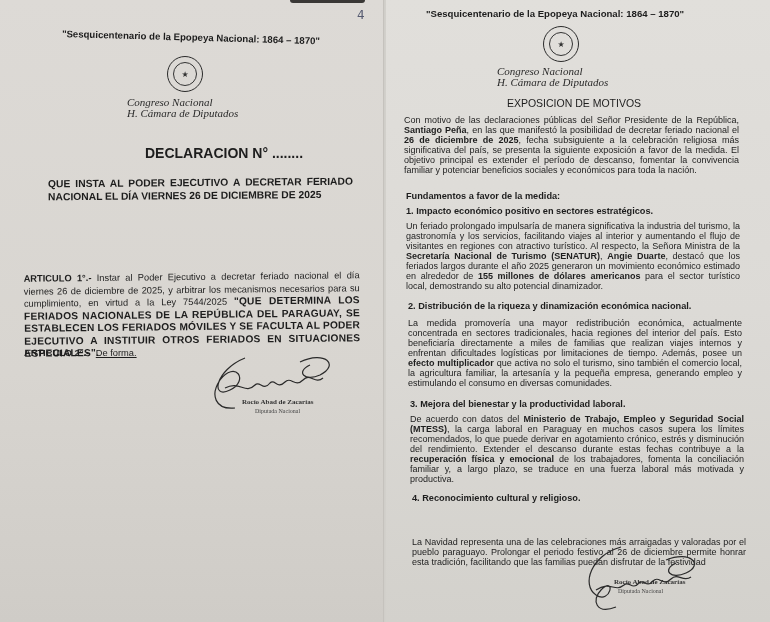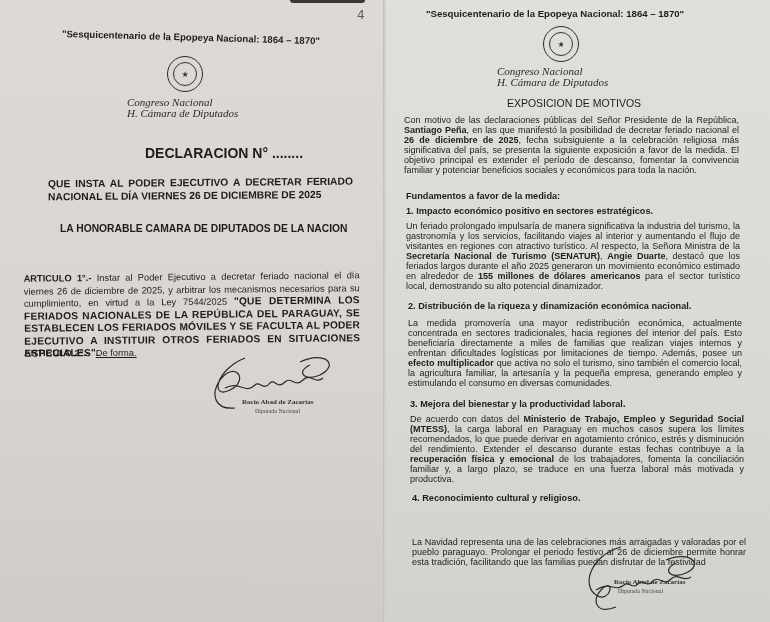--- a/index.html
+++ b/index.html
@@ -37,21 +37,20 @@
     <div>H. Cámara de Diputados</div>
   </div>
 
   <div class="center" style="left:0;width:384px;top:145px;font-size:14px;margin-left:32px;">DECLARACION N° ........</div>
 
   <div class="block" style="left:48px;top:176px;width:305px;font-weight:bold;font-size:10.3px;line-height:13px;transform:rotate(-0.5deg);">
     <div class="justify" style="text-align-last:justify;">QUE INSTA AL PODER EJECUTIVO A DECRETAR FERIADO</div>
     <div>NACIONAL EL DÍA VIERNES 26 DE DICIEMBRE DE 2025</div>
   </div>
 
-  <div class="center" style="left:60px;width:270px;top:223px;font-size:10.3px;white-space:nowrap;text-align:left;">LA HONORABLE CAMARA DE DIPUTADOS DE LA NACION</div>
 
   <div class="block justify" style="left:24px;top:271px;width:336px;font-size:9.3px;line-height:12.5px;transform:rotate(-0.6deg);">
     <b>ARTICULO 1°.-</b>
     <span>Instar al Poder Ejecutivo a decretar feriado nacional el día viernes 26 de diciembre de 2025, y arbitrar los mecanismos necesarios para su cumplimiento, en virtud a la Ley 7544/2025</span>
     <b style="font-size:10.2px;letter-spacing:0.2px;">"QUE DETERMINA LOS FERIADOS NACIONALES DE LA REPÚBLICA DEL PARAGUAY, SE ESTABLECEN LOS FERIADOS MÓVILES Y SE FACULTA AL PODER EJECUTIVO A INSTITUIR OTROS FERIADOS EN SITUACIONES ESPECIALES".</b>
   </div>
 
   <div class="block" style="left:24px;top:348px;font-size:9.3px;">
     <b>ARTICULO 2°.-</b>
     <span style="margin-left:4px;text-decoration:underline;">De forma.</span>

